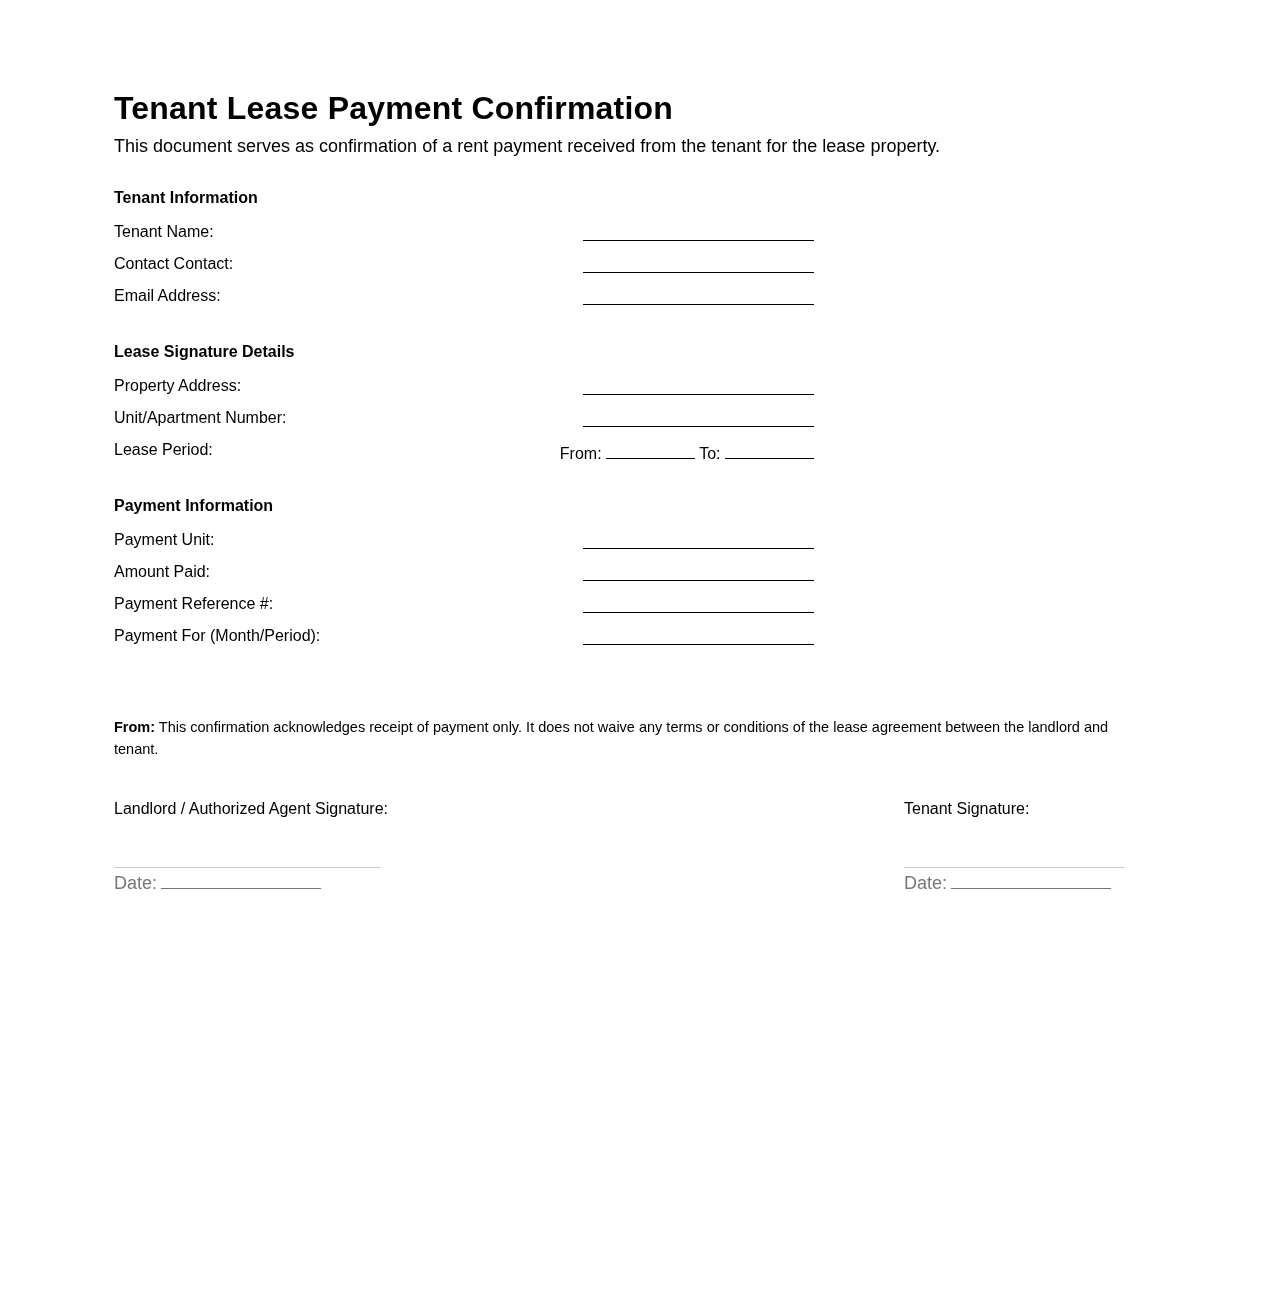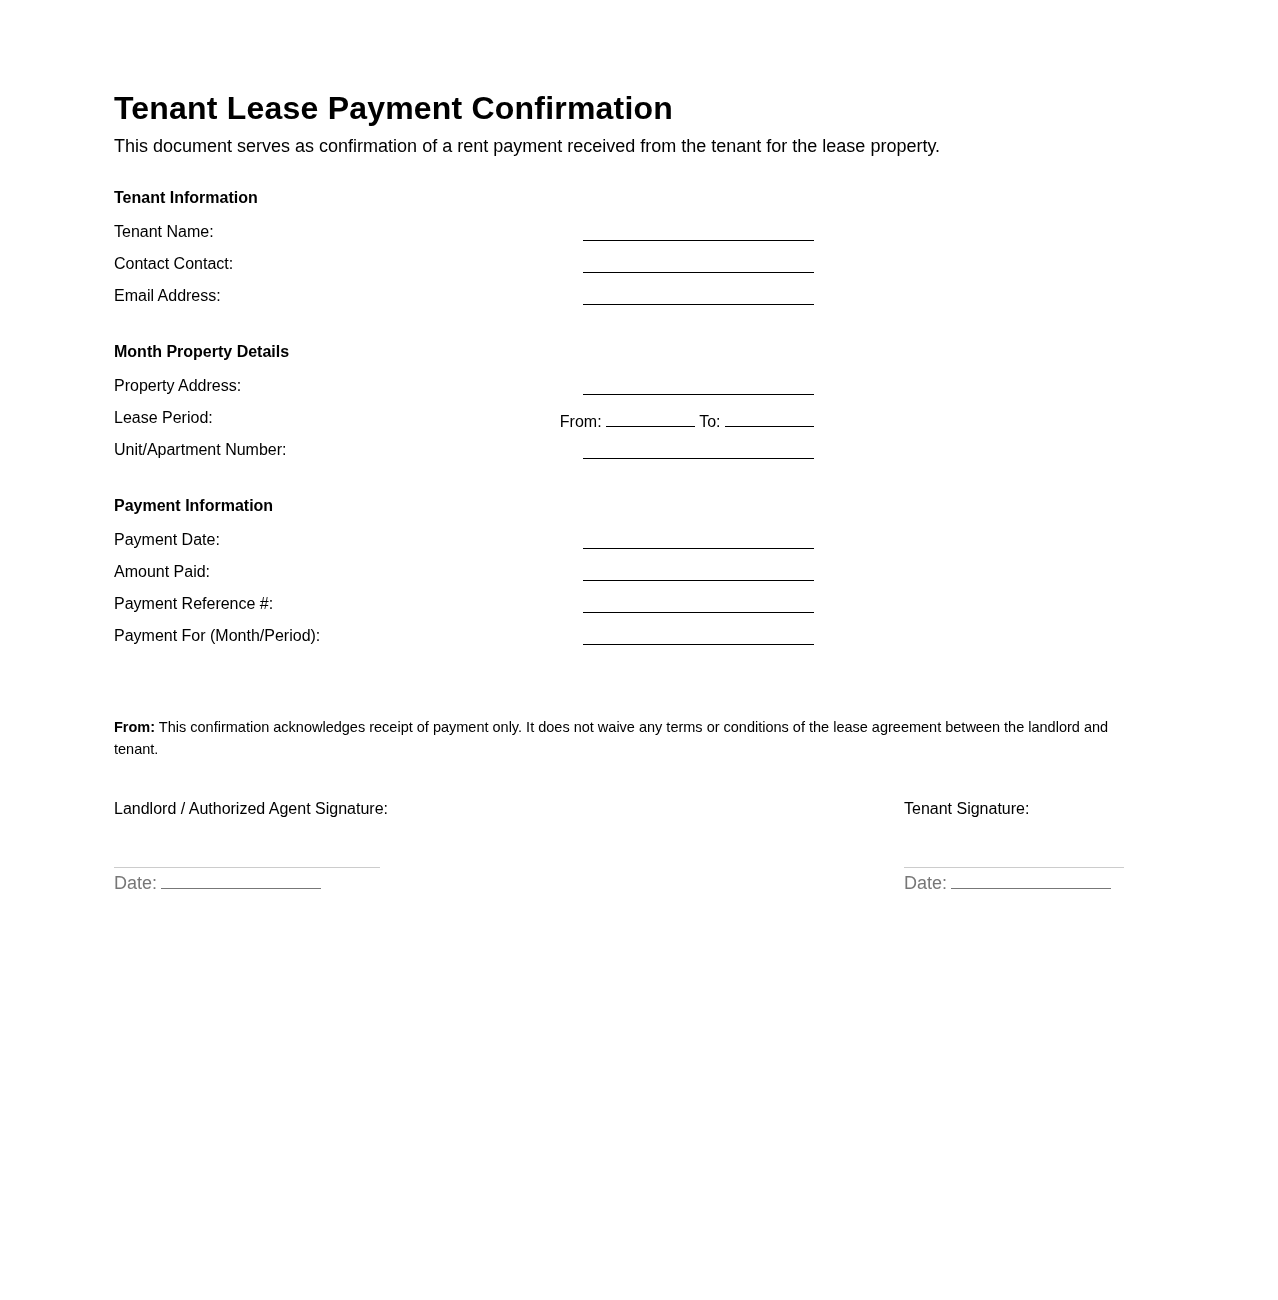--- a/index.html
+++ b/index.html
@@ -138,47 +138,47 @@
         <span class="value"><span class="blank long"></span></span>
       </div>
       <div class="row">
         <span class="label">Email Address:</span>
         <span class="value"><span class="blank long"></span></span>
       </div>
     </div>
   </div>
 
   <div class="section" style="top:342px;">
-    <h2 class="section-title">Month Property Details</h2>
+    <h2 class="section-title">Lease Signature Details</h2>
     <div class="rows">
       <div class="row">
         <span class="label">Property Address:</span>
+        <span class="value"><span class="blank long"></span></span>
+      </div>
+      <div class="row">
+        <span class="label">Unit/Apartment Number:</span>
         <span class="value"><span class="blank long"></span></span>
       </div>
       <div class="row">
         <span class="label">Lease Period:</span>
         <span class="value">
           <span>From:</span>
           <span class="blank short"></span>
           <span>To:</span>
           <span class="blank short"></span>
         </span>
       </div>
-      <div class="row">
-        <span class="label">Unit/Apartment Number:</span>
-        <span class="value"><span class="blank long"></span></span>
-      </div>
     </div>
   </div>
 
   <div class="section" style="top:496px;">
     <h2 class="section-title">Payment Information</h2>
     <div class="rows">
       <div class="row">
-        <span class="label">Payment Date:</span>
+        <span class="label">Payment Unit:</span>
         <span class="value"><span class="blank long"></span></span>
       </div>
       <div class="row">
         <span class="label">Amount Paid:</span>
         <span class="value"><span class="blank long"></span></span>
       </div>
       <div class="row">
         <span class="label">Payment Reference #:</span>
         <span class="value"><span class="blank long"></span></span>
       </div>

